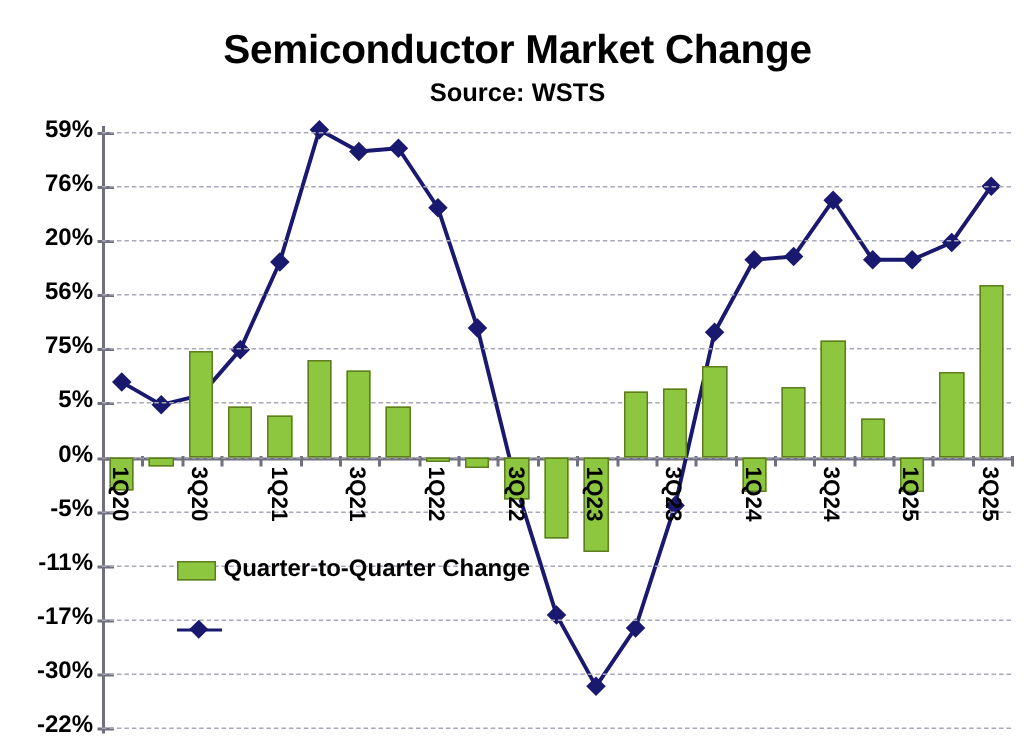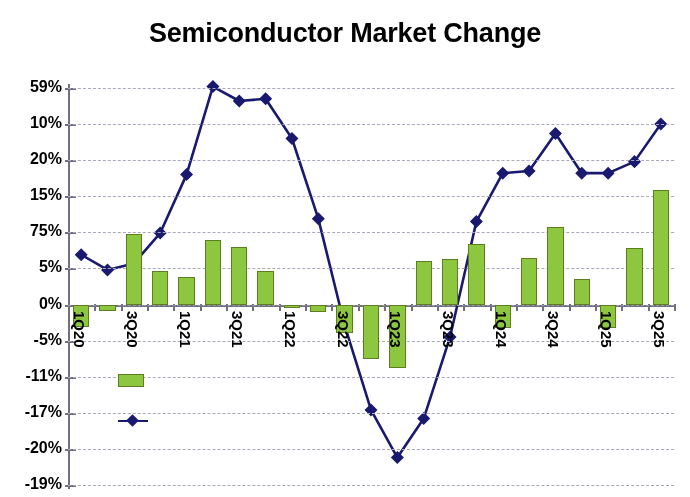--- a/index.html
+++ b/index.html
@@ -62,34 +62,35 @@
   .legend-line b{position:absolute;left:10px;top:2px;width:9px;height:9px;
           background:#191970;transform:rotate(45deg);}
   .legend-text{vertical-align:middle;}
 </style>
 </head>
 <body>
 
 <div id="chart-root">
 
   <div class="title">Semiconductor Market Change</div>
+  <div class="subtitle">Source: WSTS</div>
 
   <div class="ylabels-wrap" id="ylabels">
       <div class="ylabel" style="top: 0px;">59%</div>
-      <div class="ylabel" style="top: 36.0909px;">10%</div>
+      <div class="ylabel" style="top: 36.0909px;">76%</div>
       <div class="ylabel" style="top: 72.1818px;">20%</div>
-      <div class="ylabel" style="top: 108.273px;">15%</div>
+      <div class="ylabel" style="top: 108.273px;">56%</div>
       <div class="ylabel" style="top: 144.364px;">75%</div>
       <div class="ylabel" style="top: 180.455px;">5%</div>
       <div class="ylabel" style="top: 216.545px;">0%</div>
       <div class="ylabel" style="top: 252.636px;">-5%</div>
       <div class="ylabel" style="top: 288.727px;">-11%</div>
       <div class="ylabel" style="top: 324.818px;">-17%</div>
-      <div class="ylabel" style="top: 360.909px;">-20%</div>
-      <div class="ylabel" style="top: 397px;">-19%</div>
+      <div class="ylabel" style="top: 360.909px;">-30%</div>
+      <div class="ylabel" style="top: 397px;">-22%</div>
     </div>
 
   <div class="yaxis" id="yaxis">
       <div class="tick" style="top: 4px;"></div>
       <div class="tick" style="top: 40.0909px;"></div>
       <div class="tick" style="top: 76.1818px;"></div>
       <div class="tick" style="top: 112.273px;"></div>
       <div class="tick" style="top: 148.364px;"></div>
       <div class="tick" style="top: 184.455px;"></div>
       <div class="tick" style="top: 220.545px;"></div>
@@ -199,20 +200,20 @@
       <div class="xtl" style="left: 351.652px; top: 310.545px;">3Q22</div>
       <div class="xtl" style="left: 404.348px; top: 310.545px;">1Q23</div>
       <div class="xtl" style="left: 457.043px; top: 310.545px;">3Q23</div>
       <div class="xtl" style="left: 509.739px; top: 310.545px;">1Q24</div>
       <div class="xtl" style="left: 562.435px; top: 310.545px;">3Q24</div>
       <div class="xtl" style="left: 615.13px; top: 310.545px;">1Q25</div>
       <div class="xtl" style="left: 667.826px; top: 310.545px;">3Q25</div>
     </div>
 
   <div class="legend" id="legend0" style="left:118px;top:371px;">
-    <span class="legend-swatch"></span>
+    <span class="legend-swatch"></span><span class="legend-text">Quarter-to-Quarter Change</span>
   </div>
 
   <div class="legend" id="legend1" style="left:118px;top:411px;">
     <span class="legend-line"><i></i><b></b></span>
   </div>
 
 </div>
 
 </body></html>

